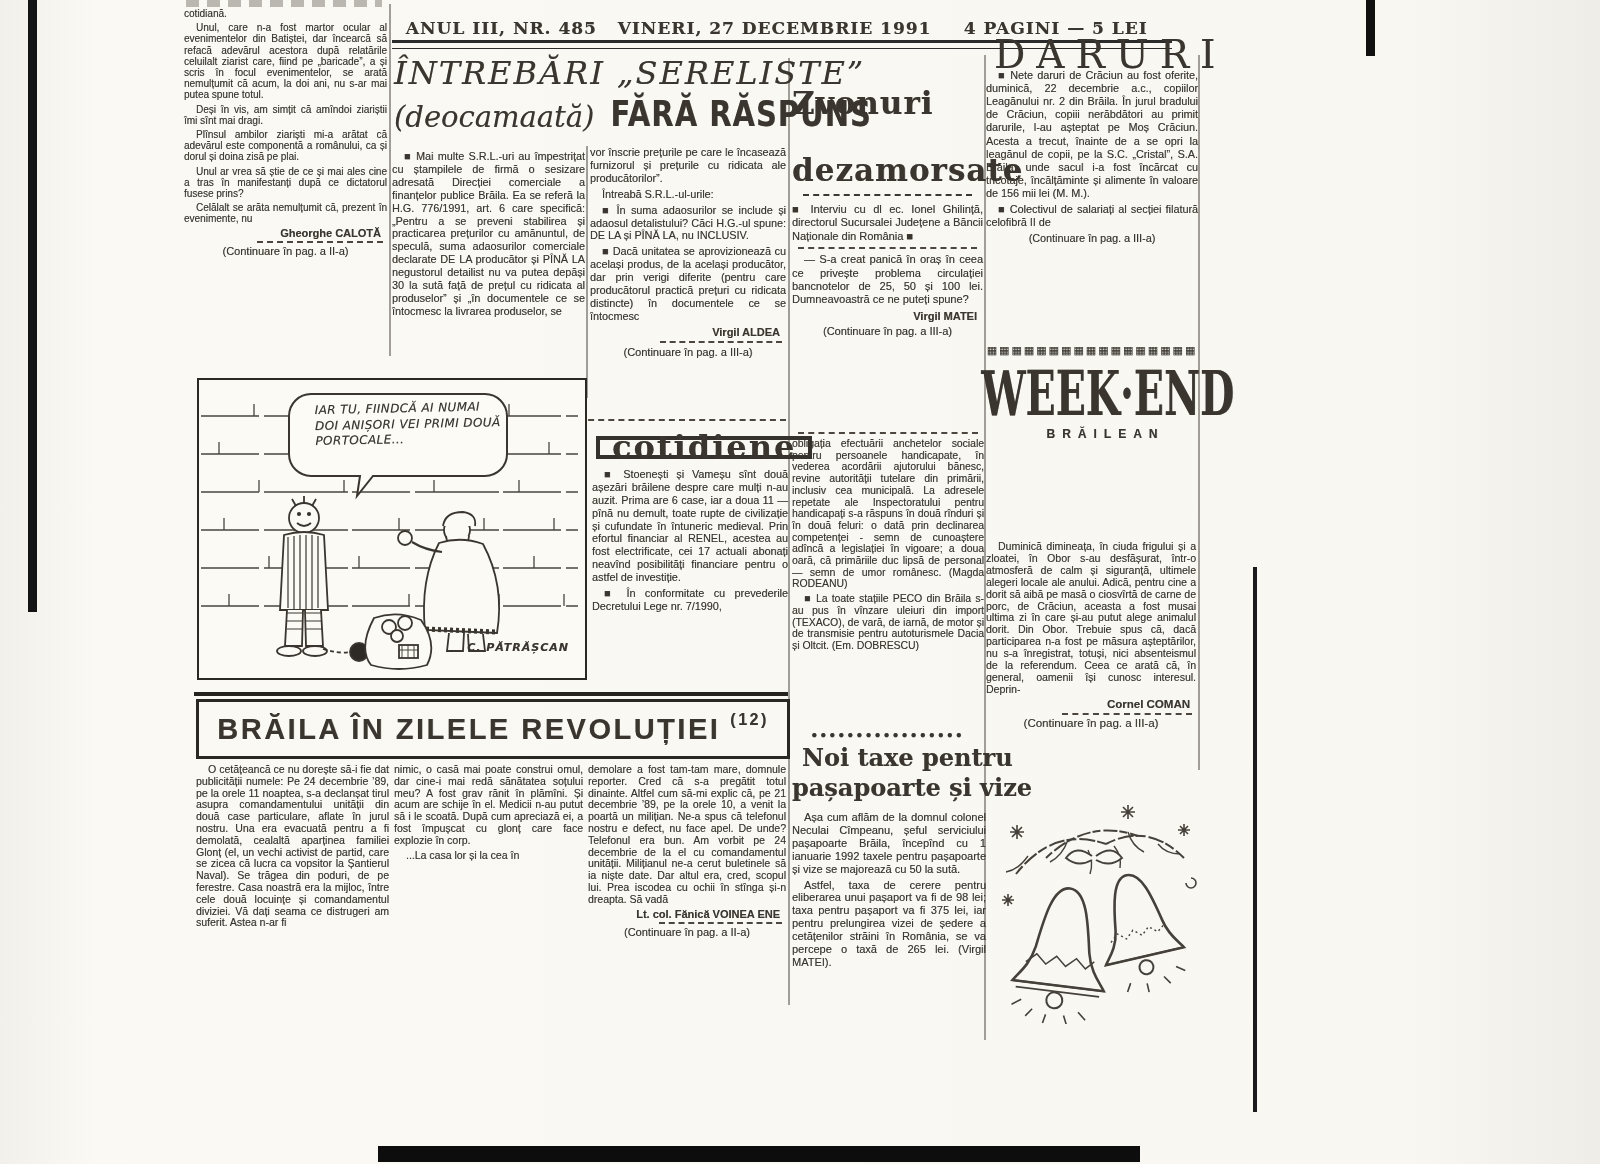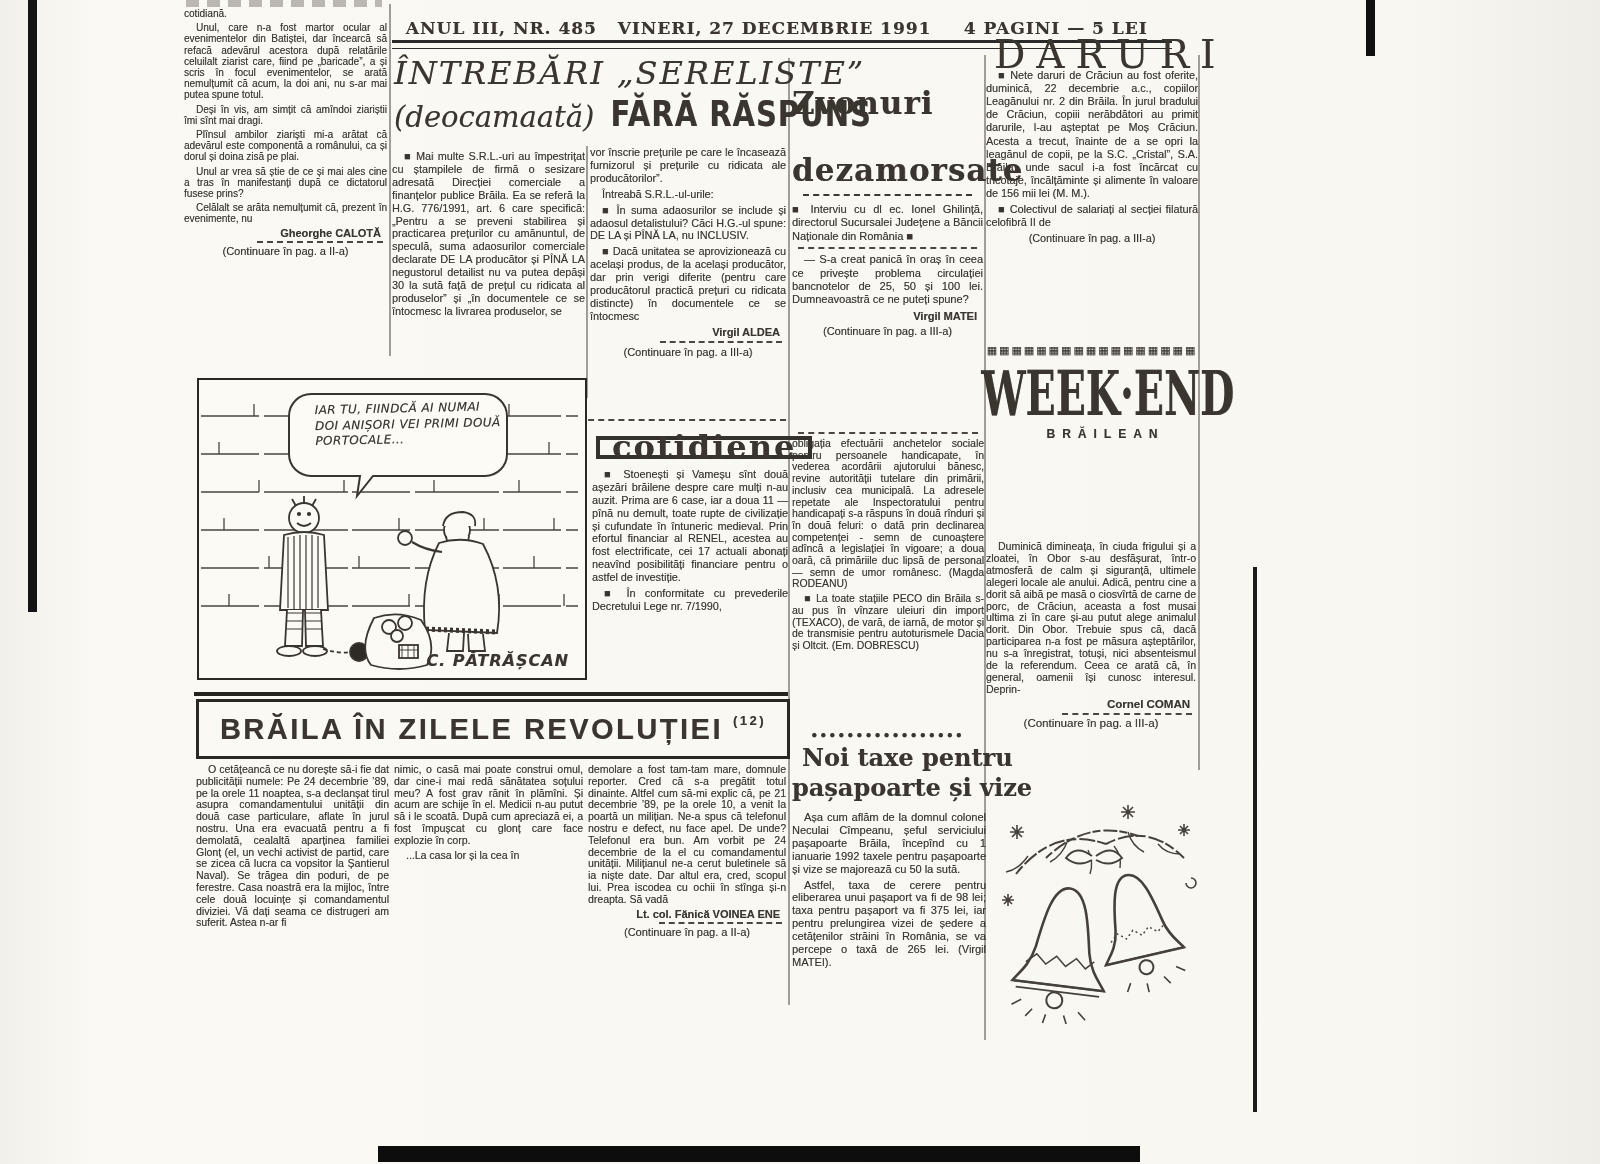--- a/index.html
+++ b/index.html
@@ -66,31 +66,31 @@
   .wk-sub{font-weight:bold;font-size:12px;letter-spacing:7px;margin-top:25px;padding-left:27px;}
   
   #alegeri-title{left:988px;top:440px;width:208px;font-family:"DejaVu Serif",serif;font-style:italic;font-size:25px;line-height:32px;letter-spacing:2px;}
   .al-l1{margin-left:22px;} .al-l2{margin-left:88px;} .al-l3{margin-left:12px;white-space:nowrap;}
   #alegeri-body{left:986px;top:541px;width:210px;font-size:10.5px;line-height:11.9px;}
   #alegeri-body .author,#alegeri-body .continue{font-size:11.5px;}
   
   #cartoon{left:197px;top:378px;width:386px;height:298px;border:2.5px solid #2c2923;background:#fbfaf5;}
   #cartoon svg{position:absolute;left:0;top:0;}
   #cartoon-caption{position:absolute;left:116px;top:21px;width:188px;font-family:"DejaVu Sans",sans-serif;font-style:italic;font-size:12px;line-height:15.5px;letter-spacing:.4px;transform:rotate(-1.2deg);}
-  #cartoon-sig{position:absolute;right:16px;bottom:8px;font-family:"DejaVu Sans",sans-serif;font-style:italic;font-weight:bold;font-size:16px;letter-spacing:1px;}
+  #cartoon-sig{position:absolute;right:16px;bottom:24px;font-family:"DejaVu Sans",sans-serif;font-style:italic;font-weight:bold;font-size:11px;letter-spacing:1px;}
   
   #cotidiene{left:592px;top:436px;width:196px;font-size:10.8px;line-height:12.9px;}
   .ct-box{border:4px solid #35312c;display:inline-block;padding:1px 12px;margin:0 0 9px 4px;
           font-family:"DejaVu Serif",serif;font-weight:bold;font-size:32px;letter-spacing:2px;}
   
   #social{left:792px;top:428px;width:192px;font-size:10.4px;line-height:11.7px;}
   
   #rev-rule{left:194px;top:692px;width:594px;height:4px;background:#26231f;}
   #rev-banner{left:196px;top:699px;width:588px;height:54px;border:3px solid #2b2823;display:flex;align-items:center;justify-content:center;font-weight:bold;font-size:29px;letter-spacing:2.5px;white-space:nowrap;}
-  .rev-ep{font-size:13px;margin-left:10px;transform:translateY(-9px);}
+  .rev-ep{font-size:16px;margin-left:10px;transform:translateY(-9px);}
   .revcol{top:764px;height:305px;font-size:10.5px;line-height:11.8px;}
   #rev1{left:196px;width:193px;} #rev2{left:394px;width:189px;} #rev3{left:588px;width:198px;}
   #rev3 .author,#rev3 .continue{font-size:11px;}
   
   #taxe-circles{left:790px;top:729px;width:196px;text-align:center;font-size:10px;letter-spacing:3px;line-height:11px;}
   #taxe{left:792px;top:743px;width:194px;font-size:11px;line-height:12.9px;}
   .tx-t{font-family:"DejaVu Serif",serif;font-weight:bold;font-size:24px;line-height:30px;white-space:nowrap;}
   .tx-t1{margin-left:10px;} .tx-body{margin-top:8px;}
   
   #bells{left:988px;top:796px;width:214px;height:228px;}

